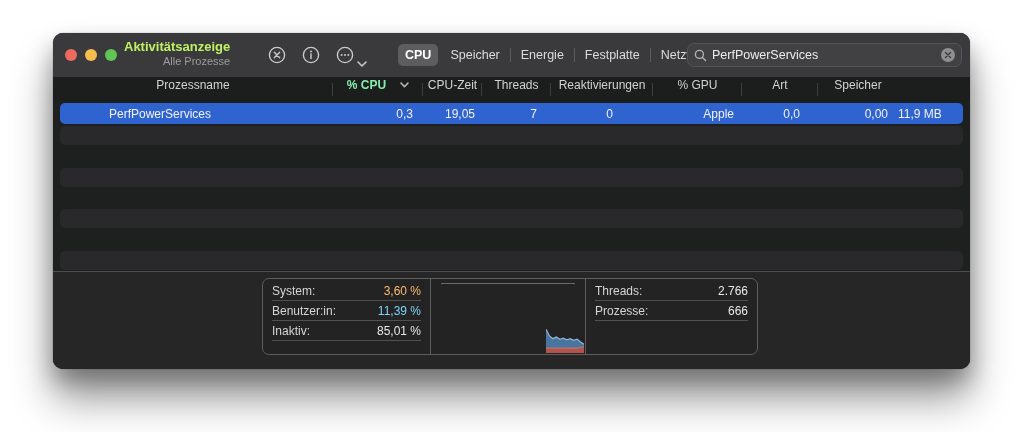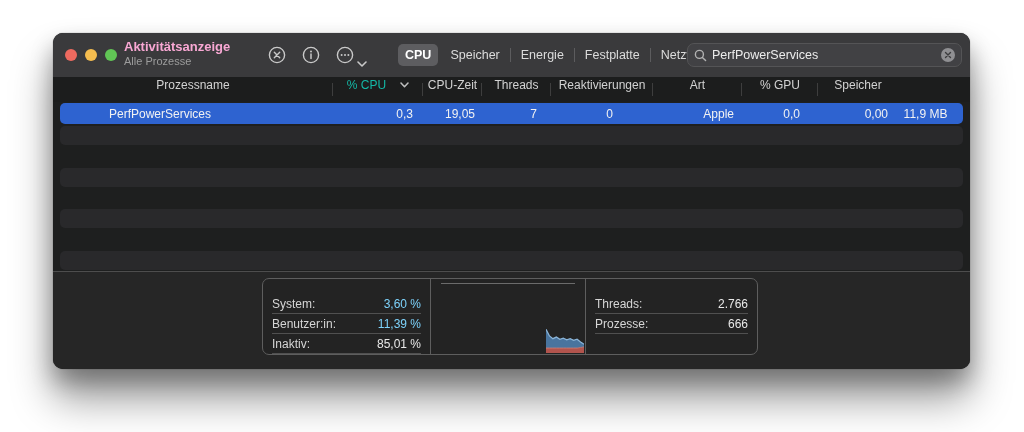--- a/index.html
+++ b/index.html
@@ -14,22 +14,22 @@
     box-shadow:0 30px 42px rgba(0,0,0,.40),0 12px 22px rgba(0,0,0,.28),0 0 1px rgba(0,0,0,.65);
   }
   
   .titlebar{position:absolute;left:0;top:0;width:100%;height:44px;background:#3a3a3c;border-bottom:1px solid #161616;}
   .traffic{position:absolute;left:12px;top:16px;display:flex;gap:8px;}
   .tl{width:12px;height:12px;border-radius:50%;}
   .tl.red{background:#ee6a5f;}
   .tl.yellow{background:#f5bd4f;}
   .tl.green{background:#61c555;}
   .title-block{position:absolute;left:71px;top:6px;line-height:1.25;}
-  .title{font-size:13px;font-weight:bold;color:#f9a8d4;}
-  .subtitle{font-size:11px;color:#9d9d9d;}
+  .title{font-size:13px;font-weight:bold;color:#bef264;}
+  .subtitle{font-size:11px;color:#9d9d9d;text-align:right;}
   .toolbtn{position:absolute;top:13px;width:18px;height:18px;display:flex;align-items:center;justify-content:center;cursor:default;}
   .toolbtn svg{display:block;}
   .chev{position:absolute;top:20px;}
   
   .tabs{position:absolute;left:330px;top:10px;height:24px;display:flex;align-items:center;margin-left:15px;}
   .tab{font-size:12.5px;color:#dcdcdc;padding:4px 9px;border-radius:5px;white-space:nowrap;}
   .tab.selected{background:#5d5d60;color:#ffffff;font-weight:bold;padding:4px 7px;}
   .tabdiv{width:1px;height:14px;background:#5c5c5e;margin:0 1px;}
   .tabdiv.hidden{background:transparent;}
   
@@ -37,51 +37,51 @@
     background:#414144;border:1px solid #545456;box-sizing:border-box;
     display:flex;align-items:center;padding:0 6px;}
   .search input{flex:1;background:transparent;border:none;outline:none;color:#ececec;font-size:12.5px;
     font-family:"Liberation Sans","DejaVu Sans",sans-serif;padding:0;margin-left:5px;}
   .clearbtn{width:14px;height:14px;border-radius:50%;background:#8f8f92;display:flex;align-items:center;justify-content:center;}
   
   .grid{display:grid;grid-template-columns:280px 90px 59px 69px 102px 89px 76px 80px 72px;}
   .theader{position:absolute;left:0;top:44px;width:917px;height:25px;background:#1c1d1d;}
   .hcell{position:relative;display:flex;align-items:center;justify-content:center;
     font-size:12px;color:#d2d2d2;height:15px;white-space:nowrap;}
-  .hcell.sorted{color:#14b8a6;font-weight:normal;}
+  .hcell.sorted{color:#86efac;font-weight:bold;}
   .hcell .sortchev{margin-left:14px;display:flex;align-items:center;}
   .hcell:not(:last-child)::after{content:'';position:absolute;right:0;top:6px;height:13px;width:1px;background:#3e3e3e;}
   .tbody{position:absolute;left:0;top:69px;width:917px;height:169px;background:#1e1f1f;display:flex;flex-direction:column;}
   .row{position:relative;}
   .row .cells{position:relative;z-index:1;height:100%;align-items:center;}
   .row.selected{height:23px;flex:none;}
   .row.selected::before{content:'';position:absolute;left:7px;right:7px;top:1px;bottom:1px;border-radius:5px;background:#2e63d0;}
   .row.stripe{flex:1;}
   .row.stripe.light::before{content:'';position:absolute;left:7px;right:7px;top:1px;bottom:1px;border-radius:5px;background:#29292b;}
   .cell{font-size:12px;color:#f2f2f2;white-space:nowrap;overflow:hidden;}
   .c-name{padding-left:56px;text-align:left;}
   .c-cpu{text-align:right;padding-right:10px;}
   .c-cputime{text-align:right;padding-right:7px;}
   .c-threads{text-align:right;padding-right:14px;}
   .c-reakt{text-align:right;padding-right:40px;}
   .c-art{text-align:right;padding-right:8px;}
   .c-gpu{text-align:right;padding-right:18px;}
   .c-gputime{text-align:right;padding-right:10px;}
-  .c-mem{text-align:center;padding-right:17px;}
+  .c-mem{text-align:left;padding-right:17px;}
   
   .footer{position:absolute;left:0;top:238px;width:917px;height:98px;background:#262626;border-top:1px solid #4d4d4d;box-sizing:border-box;}
   .statspanel{position:absolute;left:209px;top:6px;width:496px;height:77px;border:1px solid #5e5e5e;border-radius:7px;
     box-sizing:border-box;background:#232323;display:flex;}
   .sec{position:relative;box-sizing:border-box;}
   .sec1{width:168px;border-right:1px solid #5e5e5e;}
   .sec2{width:155px;border-right:1px solid #5e5e5e;}
   .sec3{flex:1;}
   .statrow{display:flex;justify-content:space-between;align-items:center;height:19px;margin:0 9px;
     border-bottom:1px solid #505050;font-size:12px;}
-  .statrow:first-child{margin-top:15px;}
+  .statrow:first-child{margin-top:2px;}
   .statlabel{color:#d6d6d6;}
   .statvalue{color:#e8e8e8;}
   .graphtitle{font-size:10px;font-weight:bold;letter-spacing:1.2px;color:#c0c0c0;text-align:center;padding-top:7px;}
   .graphline{margin:4px 10px 0;border-top:1px solid #6b6b6b;}
   #spark{position:absolute;right:1px;bottom:1px;display:block;}
 </style>
 </head>
 <body>
 
 <div class="window">
@@ -175,24 +175,24 @@
     <div class="hcell">
         <span>CPU-Zeit</span>
       </div>
     <div class="hcell">
         <span>Threads</span>
       </div>
     <div class="hcell">
         <span>Reaktivierungen</span>
       </div>
     <div class="hcell">
+        <span>% GPU</span>
+      </div>
+    <div class="hcell">
         <span>Art</span>
-      </div>
-    <div class="hcell">
-        <span>% GPU</span>
       </div>
     <div class="hcell">
         <span>Speicher</span>
       </div>
   </div>
 
   <div class="tbody" id="tbody">
     <div class="row selected">
       <div class="cells grid">
         <div class="cell c-name">PerfPowerServices</div>
@@ -213,21 +213,21 @@
       <div class="row stripe light"></div>
       <div class="row stripe dark"></div>
       <div class="row stripe light"></div>
     </div>
 
   <div class="footer">
     <div class="statspanel">
       <div class="sec sec1">
         <div class="statrow">
           <span class="statlabel">System:</span>
-          <span class="statvalue" style="color: #7dd3fc;">3,60 %</span>
+          <span class="statvalue" style="color: #fdba74;">3,60 %</span>
         </div>
         <div class="statrow">
           <span class="statlabel">Benutzer:in:</span>
           <span class="statvalue" style="color: #7dd3fc;">11,39 %</span>
         </div>
         <div class="statrow">
           <span class="statlabel">Inaktiv:</span>
           <span class="statvalue" style="color: rgb(232, 232, 232); margin-left: 8px;">85,01 %</span>
         </div>
       </div>

